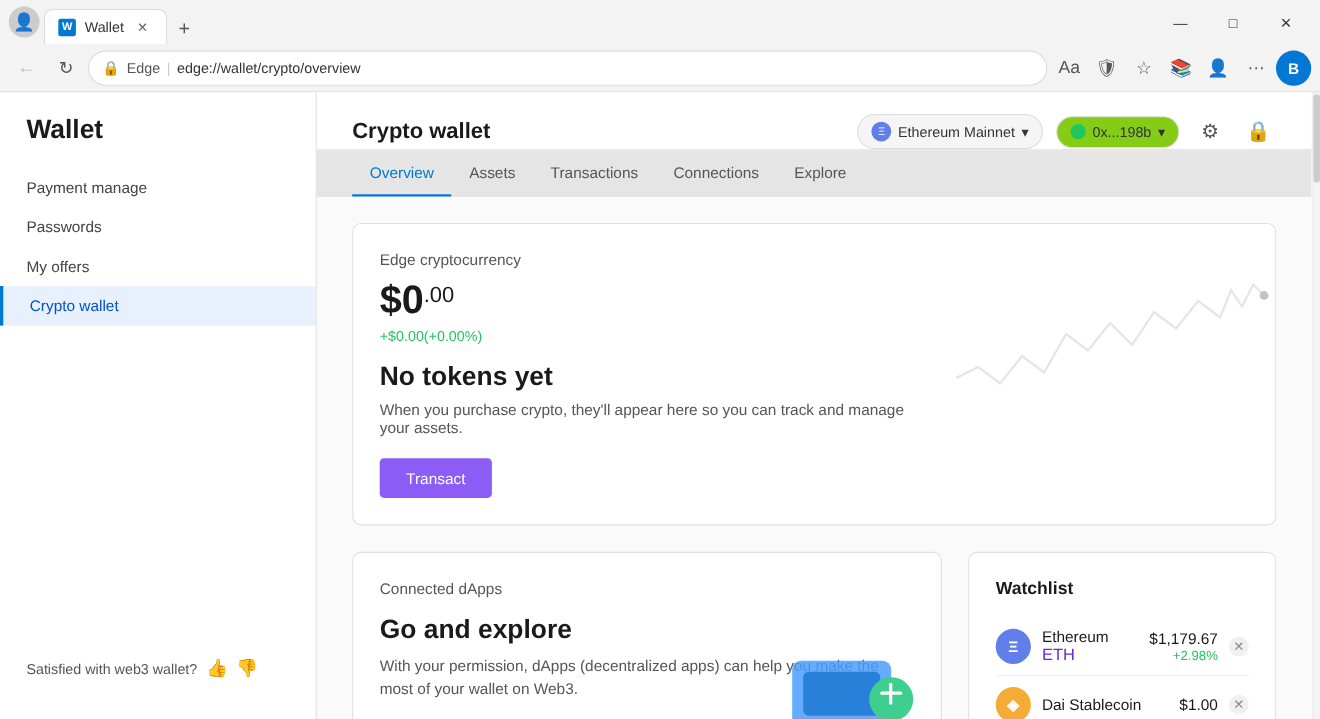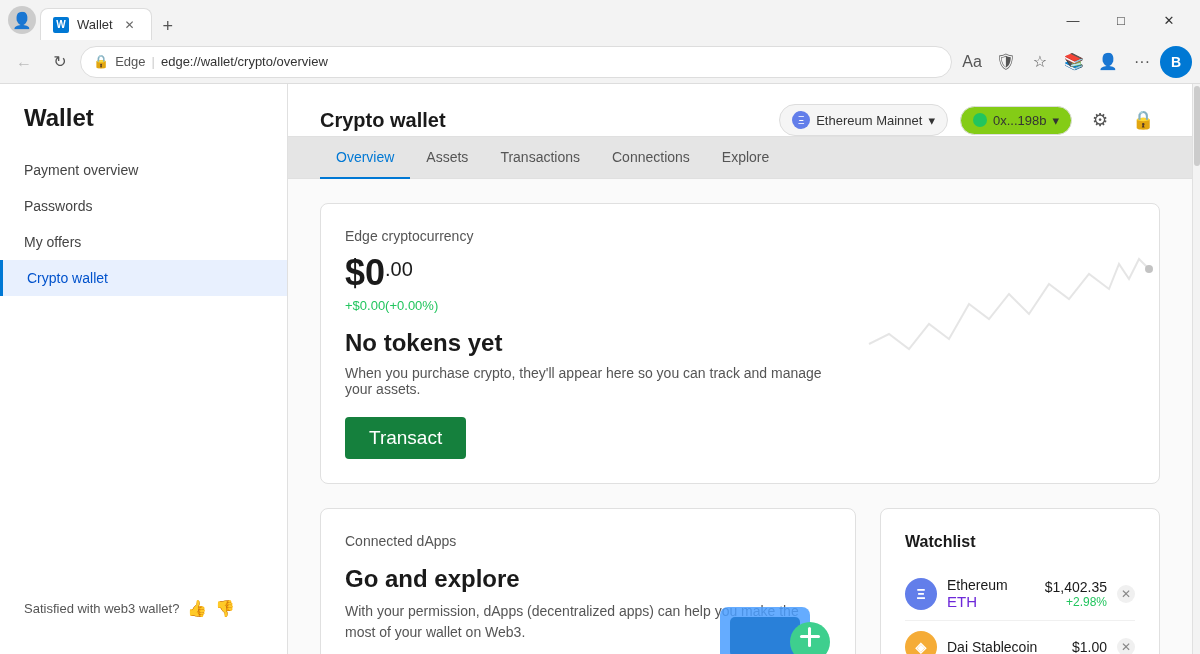--- a/index.html
+++ b/index.html
@@ -345,26 +345,26 @@
       color: #1a1a1a;
       margin-bottom: 8px;
     }
     .no-tokens-desc {
       font-size: 14px;
       color: #555;
       margin-bottom: 20px;
       max-width: 480px;
     }
     .transact-btn {
-      background: #15803d;
+      background: #8b5cf6;
       color: white;
       border: none;
       border-radius: 4px;
       padding: 10px 24px;
-      font-size: 19px;
+      font-size: 14px;
       cursor: pointer;
       font-weight: 500;
     }
 
     
     .chart-overlay {
       position: absolute;
       right: 0;
       top: 0;
       bottom: 0;
@@ -500,21 +500,21 @@
     </div>
   </div>
 </div>
 
 <div class="main-layout">
 
   <div class="sidebar">
     <div class="sidebar-title">Wallet</div>
 
     <div class="sidebar-item">
-      <span>Payment overview</span>
+      <span>Payment manage</span>
     </div>
     <div class="sidebar-item">
       <span>Passwords</span>
     </div>
     <div class="sidebar-item">
       <span>My offers</span>
     </div>
     <div class="sidebar-item active">
       <span>Crypto wallet</span>
     </div>
@@ -610,21 +610,21 @@
           <div class="watchlist-card">
             <div class="watchlist-title">Watchlist</div>
 
             <div class="watchlist-item">
               <div class="coin-icon coin-eth">Ξ</div>
               <div class="coin-info">
                 <div class="coin-name">Ethereum</div>
                 <div class="coin-symbol">ETH</div>
               </div>
               <div class="coin-price">
-                <div class="coin-price-val">$1,402.35</div>
+                <div class="coin-price-val">$1,179.67</div>
                 <div class="coin-change">+2.98%</div>
               </div>
               <div class="remove-icon">✕</div>
             </div>
 
             <div class="watchlist-item">
               <div class="coin-icon coin-dai">◈</div>
               <div class="coin-info">
                 <div class="coin-name">Dai Stablecoin</div>
                 <div class="coin-symbol"></div>

